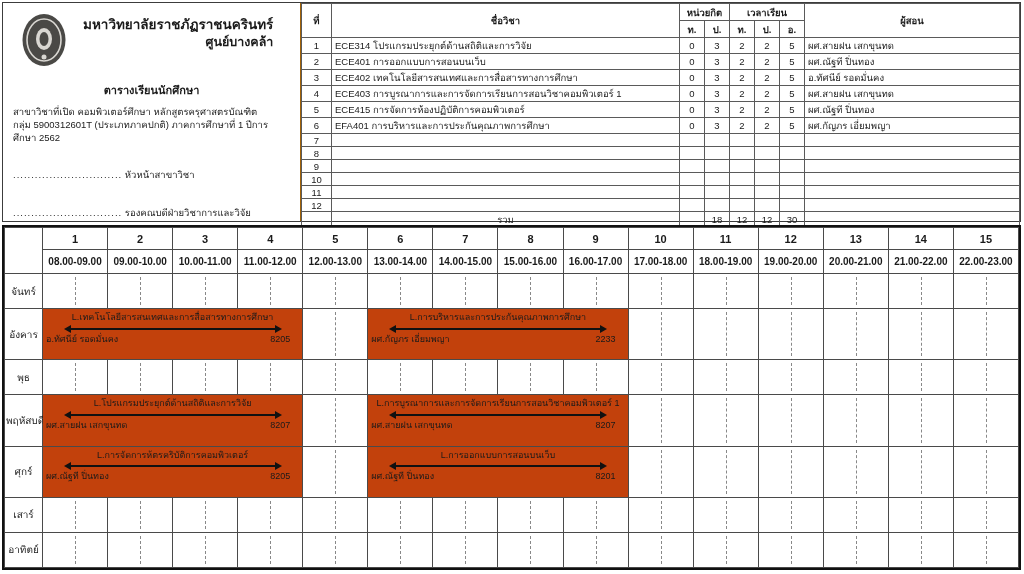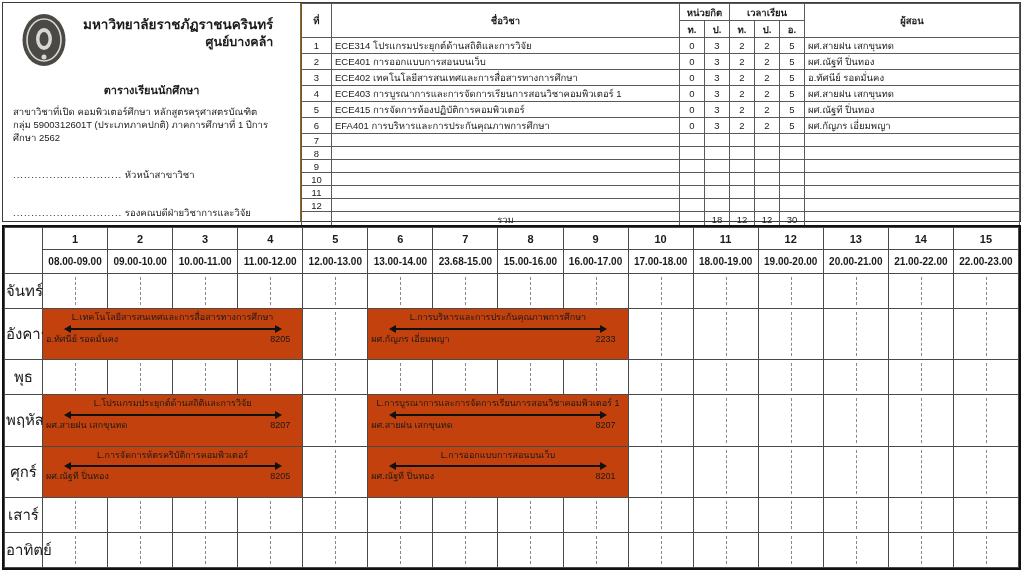--- a/index.html
+++ b/index.html
@@ -77,21 +77,21 @@
   .timetable th, .timetable td {
     border:1px solid #4a4a4a;
     padding:0;
     position:relative;
     overflow:visible;
   }
   .timetable .corner { border-bottom:1px solid #4a4a4a; }
   .timetable thead .pnum  { font-weight:bold; font-size:11px; text-align:center; height:22px; }
   .timetable thead .ptime { font-weight:bold; font-size:10px; text-align:center; height:24px; }
   .timetable .day-cell {
-    font-size:15px; font-weight:normal; text-align:center;
+    font-size:10px; font-weight:normal; text-align:center;
     width:38px; padding:0 1px; white-space:nowrap;
   }
   .timetable tr.day-row    { height:35px; }
   .timetable tr.day-row.tall { height:51px; }
   .timetable td.slot::after {
     content:""; position:absolute; left:50%; top:3px; bottom:3px;
     width:0; border-left:1px dashed #888;
   }
   td.block-cell { vertical-align:top; background:#c2410c; }
   .block { width:100%; padding-top:3px; }
@@ -350,21 +350,21 @@
           <th class="pnum">14</th>
           <th class="pnum">15</th>
         </tr>
         <tr>
           <th class="ptime">08.00-09.00</th>
           <th class="ptime">09.00-10.00</th>
           <th class="ptime">10.00-11.00</th>
           <th class="ptime">11.00-12.00</th>
           <th class="ptime">12.00-13.00</th>
           <th class="ptime">13.00-14.00</th>
-          <th class="ptime">23.68-15.00</th>
+          <th class="ptime">14.00-15.00</th>
           <th class="ptime">15.00-16.00</th>
           <th class="ptime">16.00-17.00</th>
           <th class="ptime">17.00-18.00</th>
           <th class="ptime">18.00-19.00</th>
           <th class="ptime">19.00-20.00</th>
           <th class="ptime">20.00-21.00</th>
           <th class="ptime">21.00-22.00</th>
           <th class="ptime">22.00-23.00</th>
         </tr>
       </thead>

